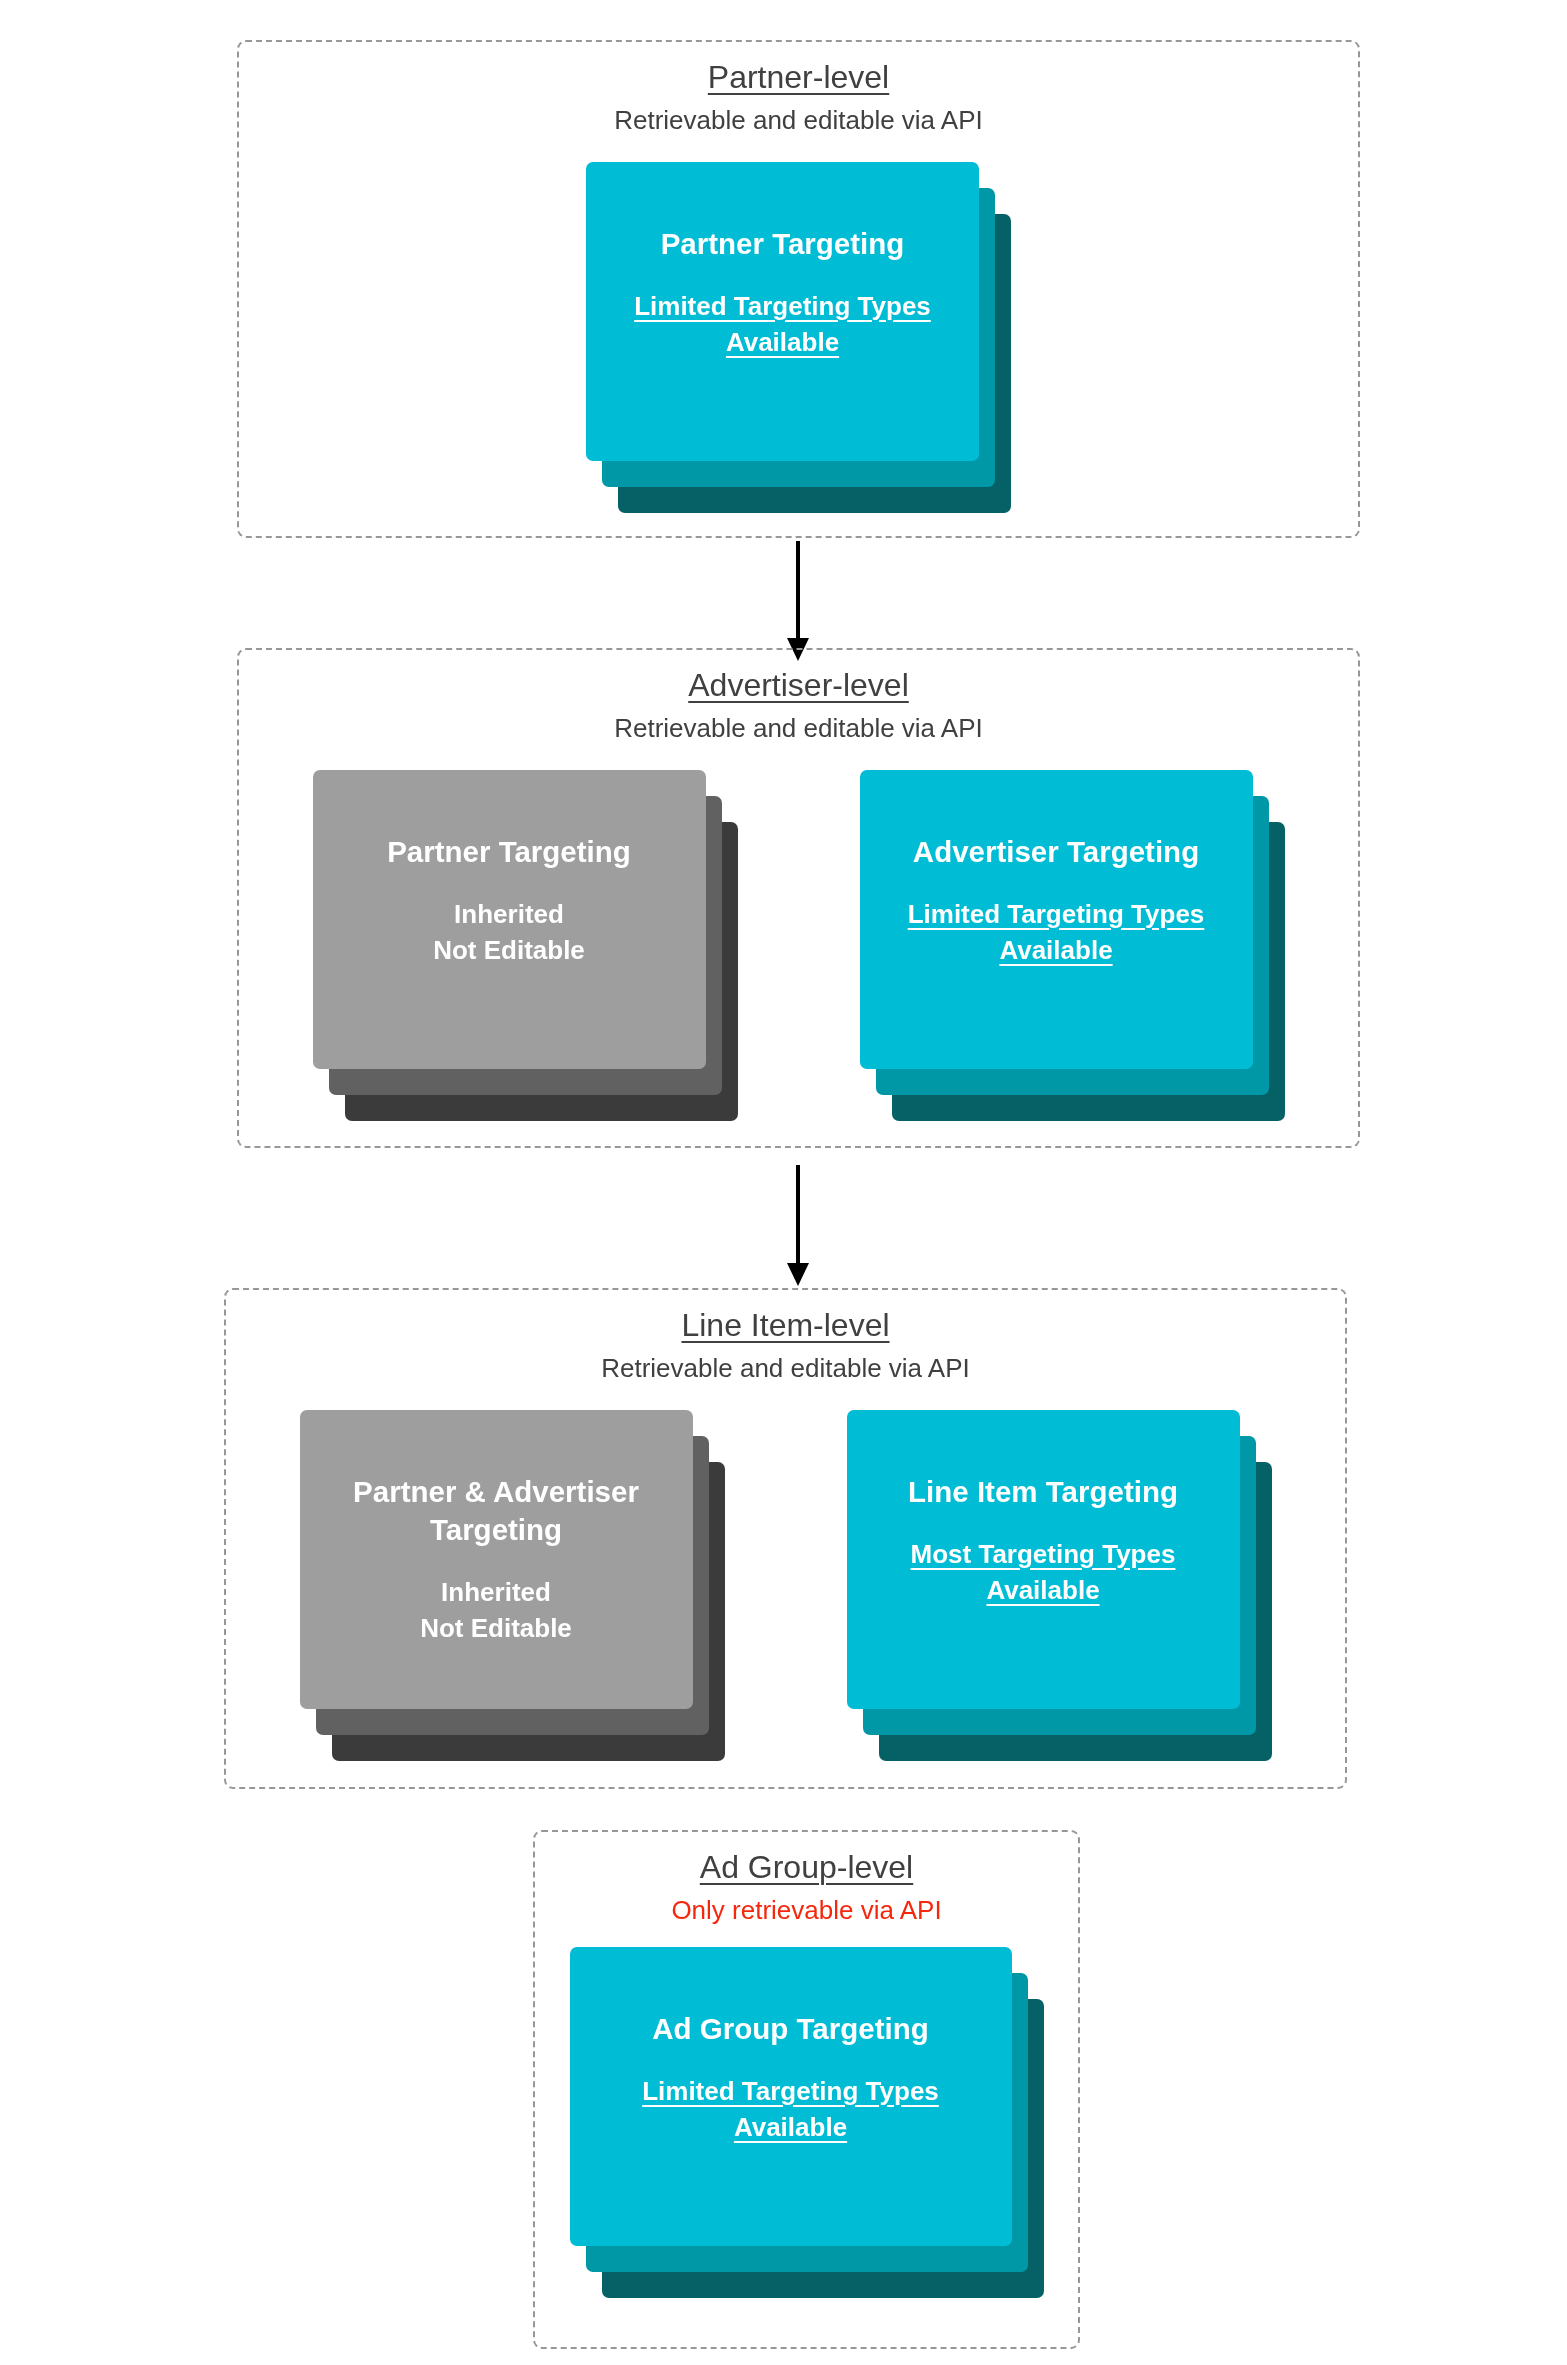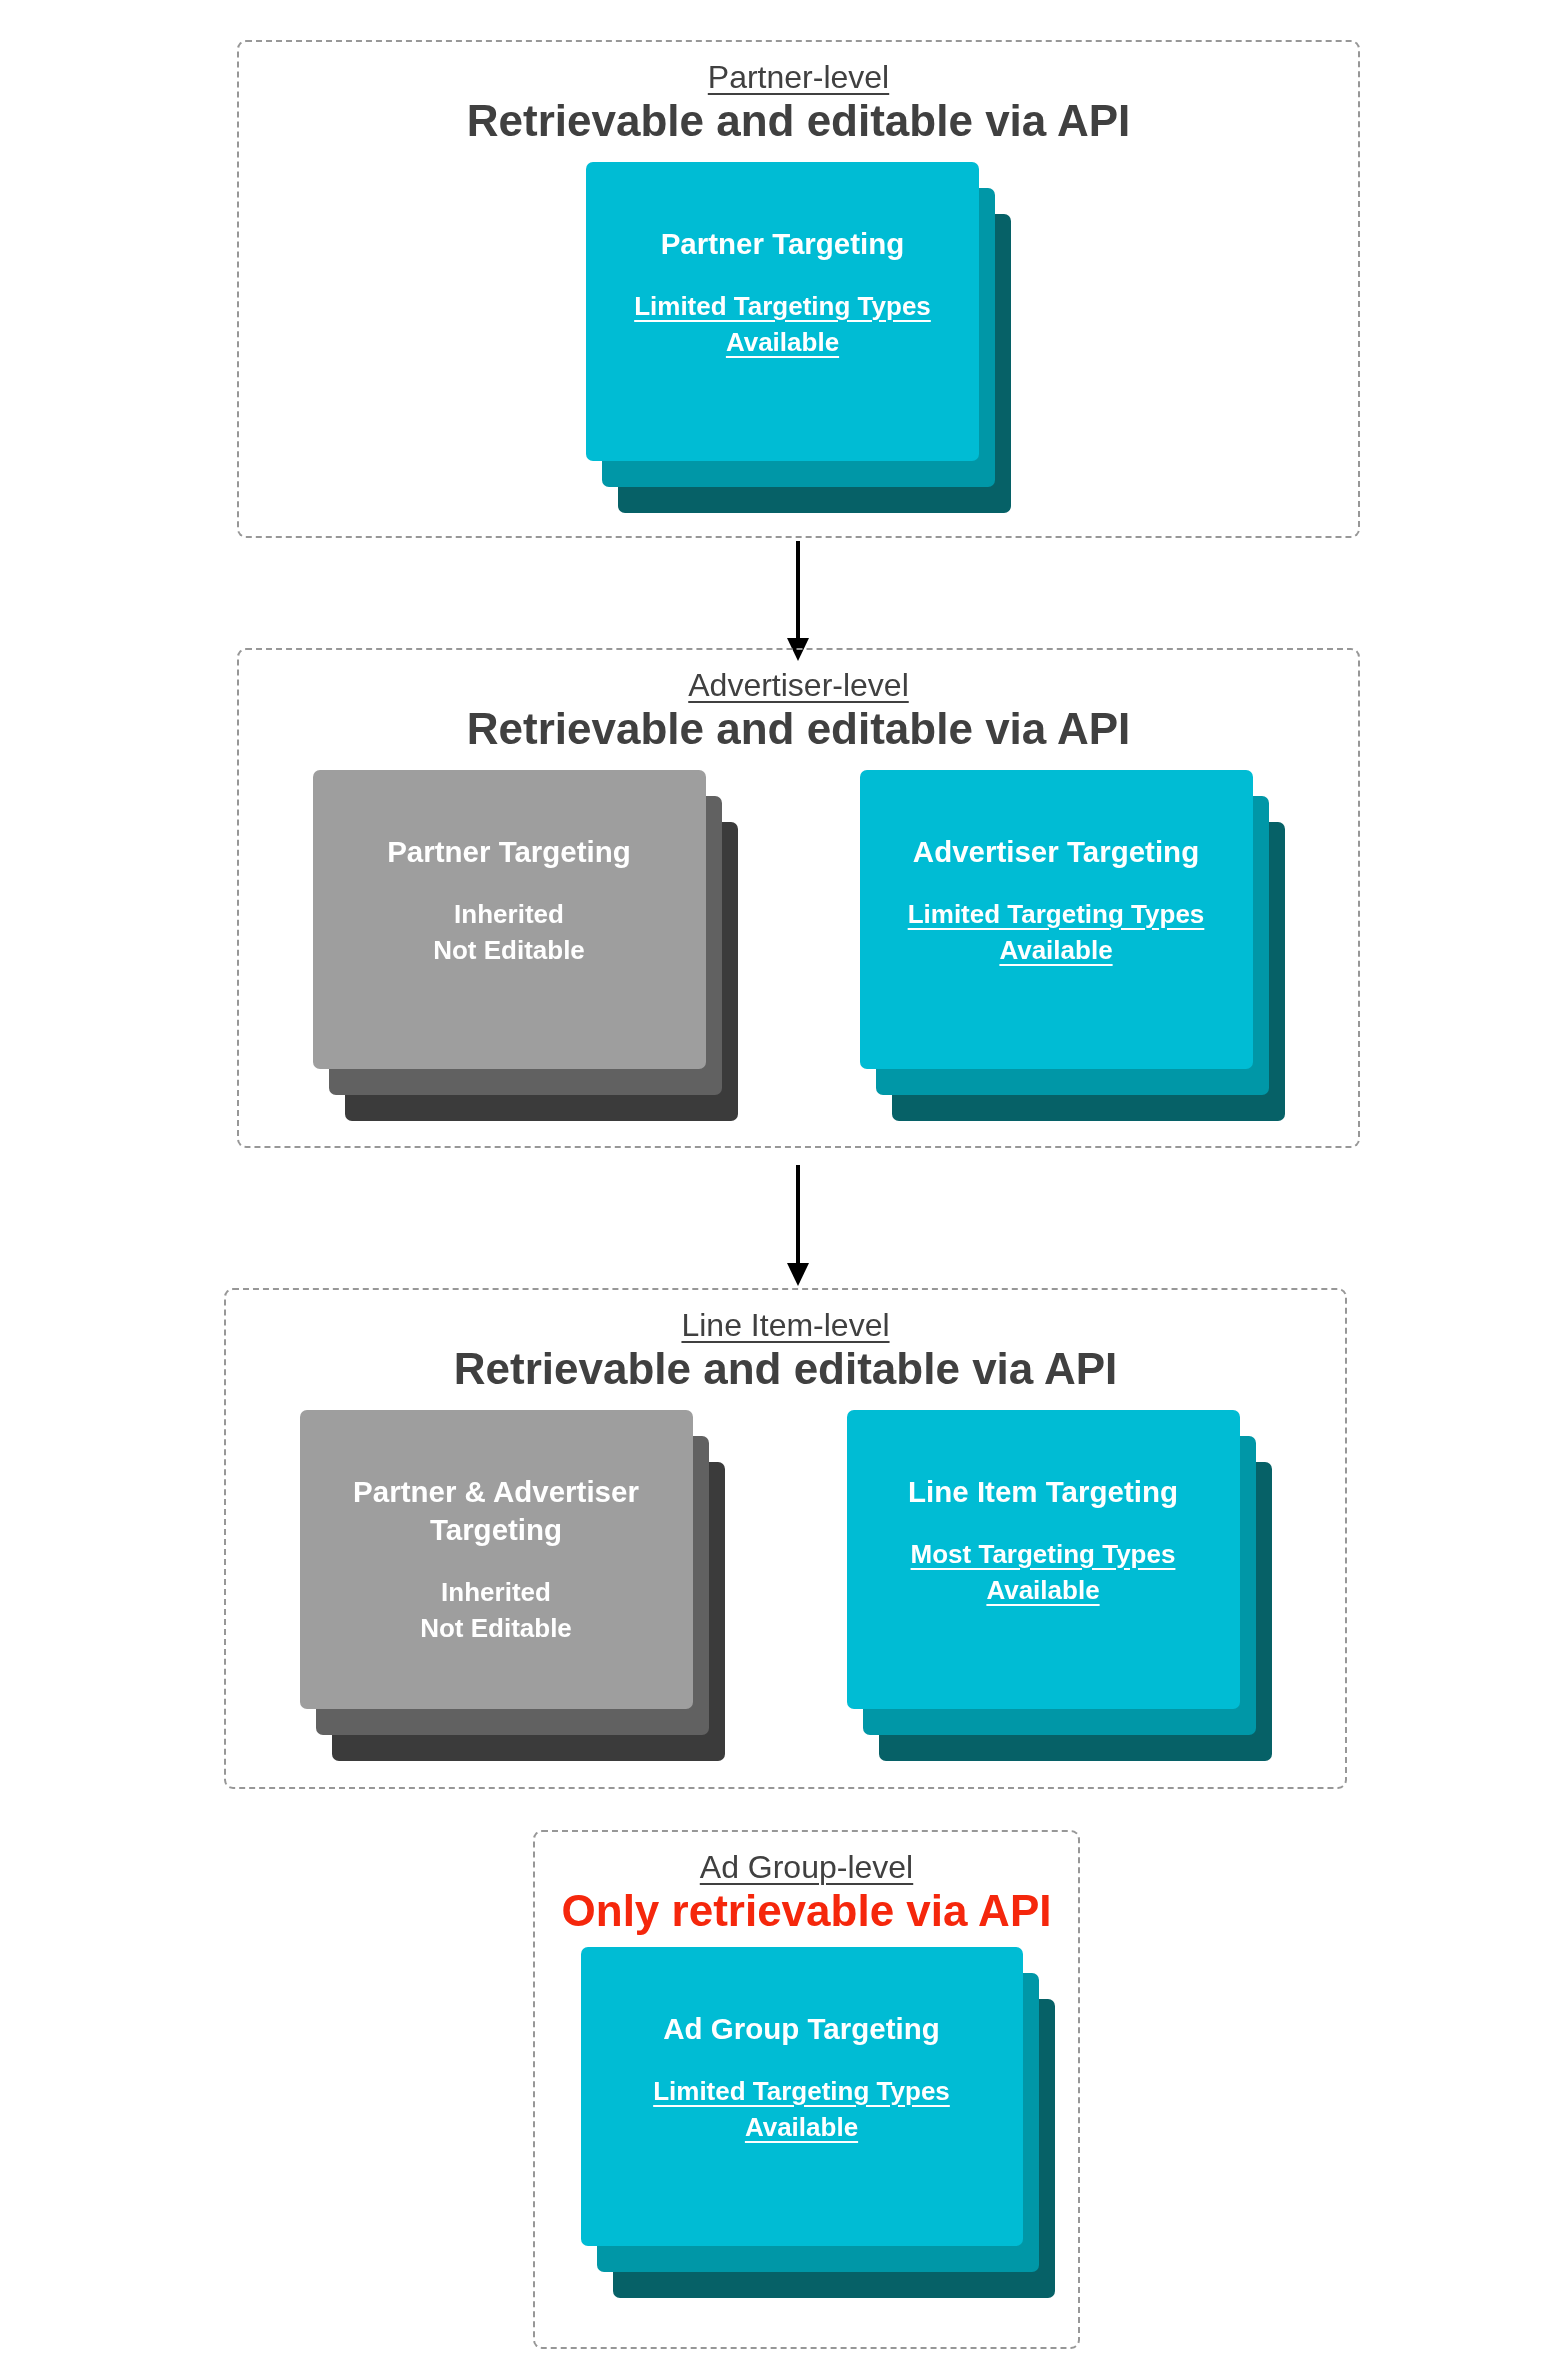--- a/index.html
+++ b/index.html
@@ -10,31 +10,31 @@
   .section{position:absolute;box-sizing:border-box;border:2.7px dashed var(--dashed_border);
            border-radius:9px;text-align:center;background:transparent;}
   #section-partner   {left:237px;top:40px;  width:1123px;height:498px;}
   #section-advertiser{left:237px;top:648px; width:1123px;height:500px;}
   #section-line-item {left:224px;top:1288px;width:1123px;height:501px;}
   #section-ad-group  {left:533px;top:1830px;width:547px; height:519px;}
 
   .section-heading{padding-top:14.3px;color:var(--heading_text);}
   .heading-line1{font-size:32px;font-weight:400;line-height:43px;
                  text-decoration:underline;text-decoration-thickness:1.8px;text-underline-offset:4.5px;}
-  .heading-line2{font-size:44px;font-weight:700;line-height:43px;}
+  .heading-line2{font-size:26px;font-weight:400;line-height:43px;}
   .heading-line2.red{color:var(--restricted_text);}
 
   
   .card-row{display:flex;justify-content:center;gap:122px;margin-top:19.6px;}
 
   
   .stack{position:relative;width:425px;height:351px;flex:0 0 auto;}
   .stack .layer,.stack .card{position:absolute;width:393px;height:299px;border-radius:7px;}
   .stack.wide{width:474px;}
-  .stack.wide .layer,.stack.wide .card{width:442px;margin-left:11px;}
+  .stack.wide .layer,.stack.wide .card{width:442px;}
   .layer.back{left:32px;top:52px;}
   .layer.mid {left:16px;top:26px;}
   .card{left:0;top:0;box-sizing:border-box;padding:63px 25px 0 25px;color:#ffffff;text-align:center;}
 
   .stack.teal .card      {background:var(--card_teal_front);}
   .stack.teal .layer.mid {background:var(--card_teal_mid);}
   .stack.teal .layer.back{background:var(--card_teal_back);}
   .stack.gray .card      {background:var(--card_gray_front);}
   .stack.gray .layer.mid {background:var(--card_gray_mid);}
   .stack.gray .layer.back{background:var(--card_gray_back);}

